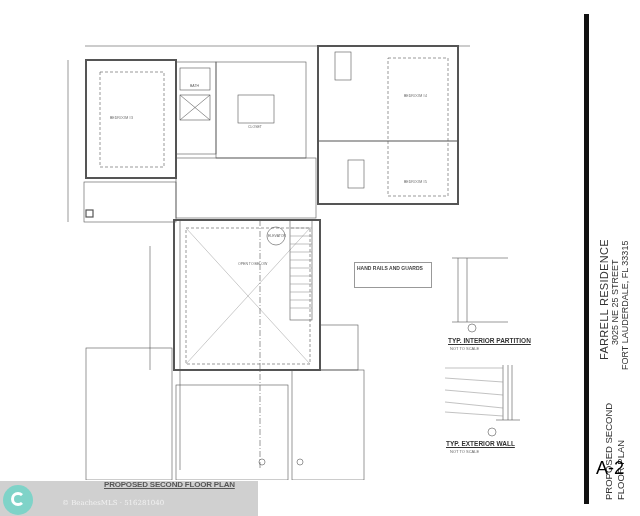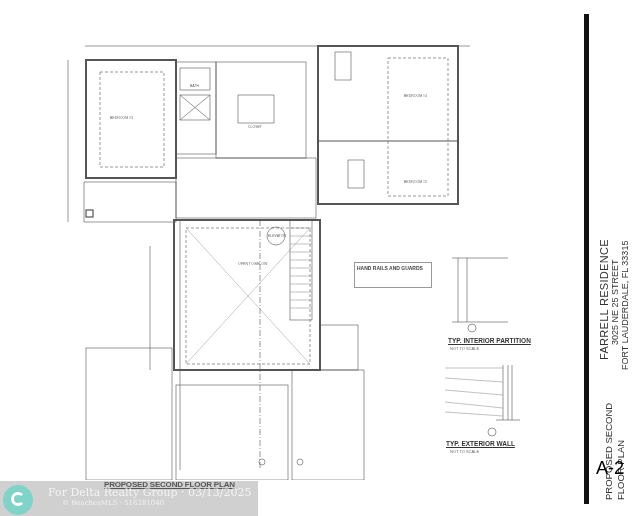--- a/index.html
+++ b/index.html
@@ -141,15 +141,14 @@
 
   <div class="tb-bar"></div>
   <div class="vtext proj-name">FARRELL RESIDENCE</div>
   <div class="vtext proj-addr">3025 NE 25 STREET</div>
   <div class="vtext proj-city">FORT LAUDERDALE, FL  33315</div>
   <div class="vtext sheet-title">PROPOSED SECOND FLOOR PLAN</div>
   <div class="sheet-num">A-2</div>
 
   <div class="watermark"></div>
   <div class="wm-logo"></div>
-  <div class="wm-line1">For Delta Realty Group · 03/13/2025</div>
   <div class="wm-line2">© BeachesMLS · 516281040</div>
 </div>
 
 </body></html>

